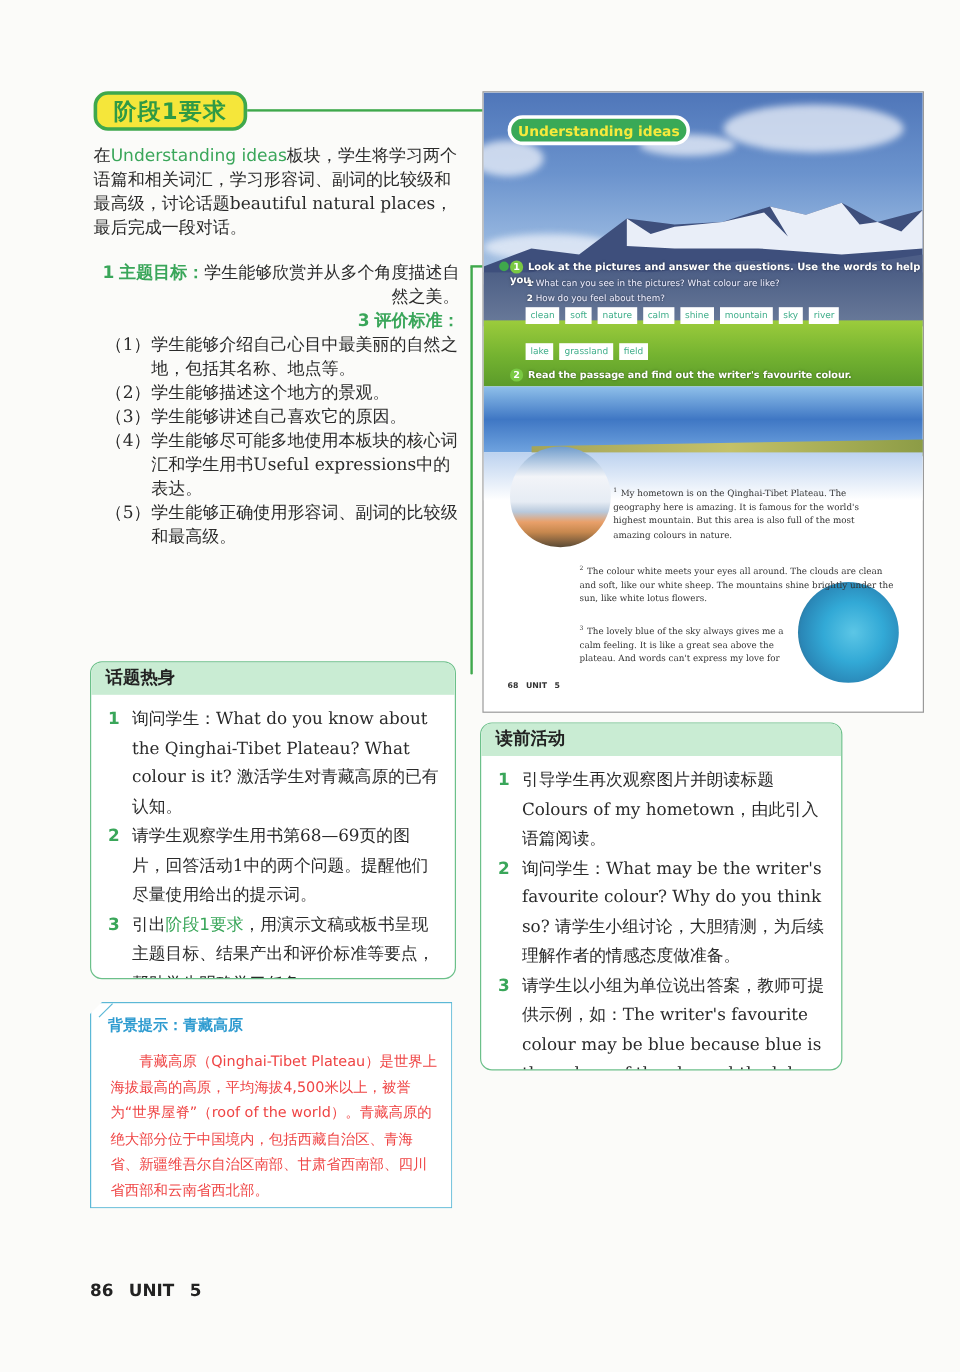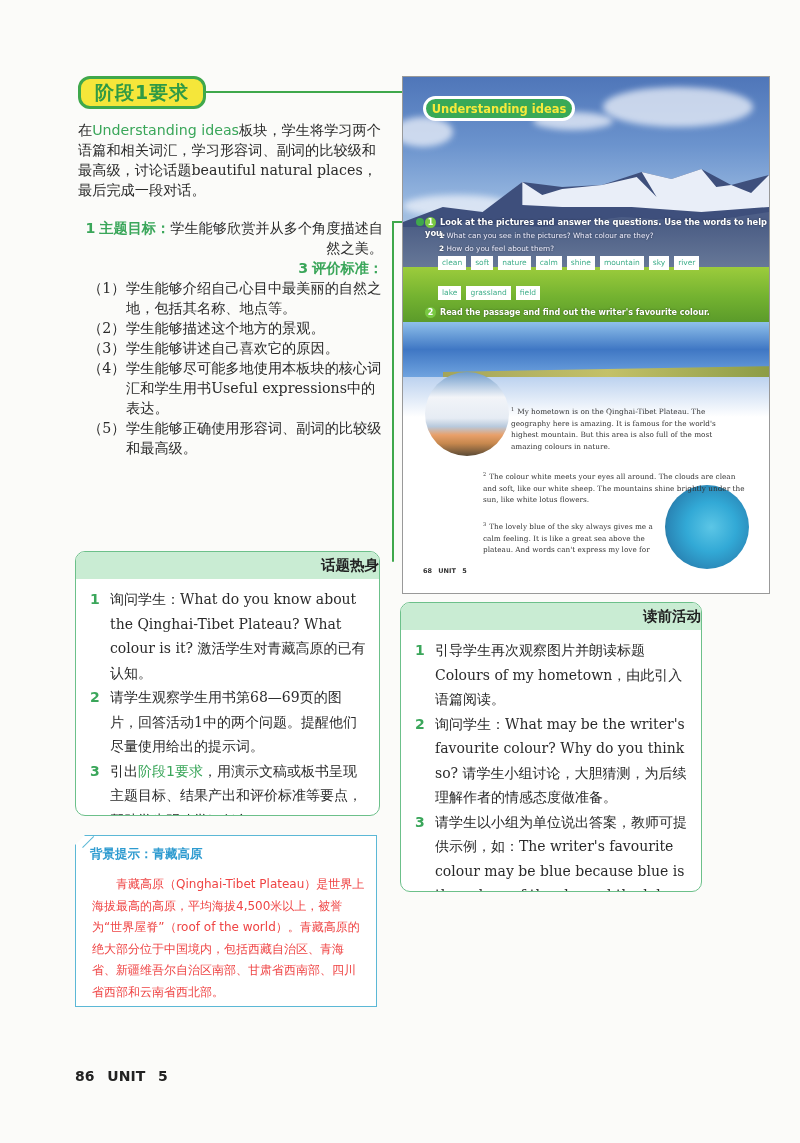--- a/index.html
+++ b/index.html
@@ -30,21 +30,21 @@
   .connector-v { position: absolute; left: 392px; top: 222px; width: 2px; height: 340px; background: #3fa84c; border-radius: 1px; }
   .connector-h { position: absolute; left: 392px; top: 221px; width: 28px; height: 2px; background: #3fa84c; }
   .connector-dot { position: absolute; left: 416px; top: 218px; width: 8px; height: 8px; border-radius: 50%; background: #3fa84c; }
 
   .warm-box {
     position: absolute; left: 75px; top: 551px; width: 305px; height: 265px;
     border: 1.5px solid #6cc08a; border-radius: 10px; background: #fff; overflow: hidden;
   }
   .box-head {
     height: 27px; background: #c9ecd3; padding-left: 12px;
-    font-family: "DejaVu Sans", sans-serif; font-weight: bold; font-size: 14.5px; line-height: 27px; color: #222; text-align: right;
+    font-family: "DejaVu Sans", sans-serif; font-weight: bold; font-size: 14.5px; line-height: 27px; color: #222;
   }
   .box-body { padding: 8px 12px 0 14px; font-size: 14px; line-height: 24.5px; }
   .item { display: flex; }
   .item .inum { width: 20px; flex-shrink: 0; color: #3aa65a; font-family: "DejaVu Sans", sans-serif; font-weight: bold; }
   .item .itext { flex: 1; }
   .item .itext .hl { color: #3aa65a; font-family: "DejaVu Sans", sans-serif; }
 
   .bg-box {
     position: absolute; left: 75px; top: 835px; width: 302px; height: 172px;
     border: 1.5px solid #5bb8d6; background: #fff;
@@ -196,21 +196,21 @@
   </svg>
   <div class="hills" style="top:150px;height:45px;"></div>
   <div class="grass"></div>
   <div class="lake"></div>
   <div class="shore"></div>
   <div class="fade"></div>
 
   <div class="ui-badge">Understanding ideas</div>
 
   <div class="act act1"><span class="dot">1</span><span>Look at the pictures and answer the questions. Use the words to help you.</span></div>
-  <div class="q q1"><b>1</b> <span>What can you see in the pictures? What colour are they?</span></div>
+  <div class="q q1"><b>1</b> <span>What can you see in the pictures? What colour are like?</span></div>
   <div class="q q2"><b>2</b> <span>How do you feel about them?</span></div>
   <div class="chips">
     <span class="chip">clean</span>
     <span class="chip">soft</span>
     <span class="chip">nature</span>
     <span class="chip">calm</span>
     <span class="chip">shine</span>
     <span class="chip">mountain</span>
     <span class="chip">sky</span>
     <span class="chip">river</span>

